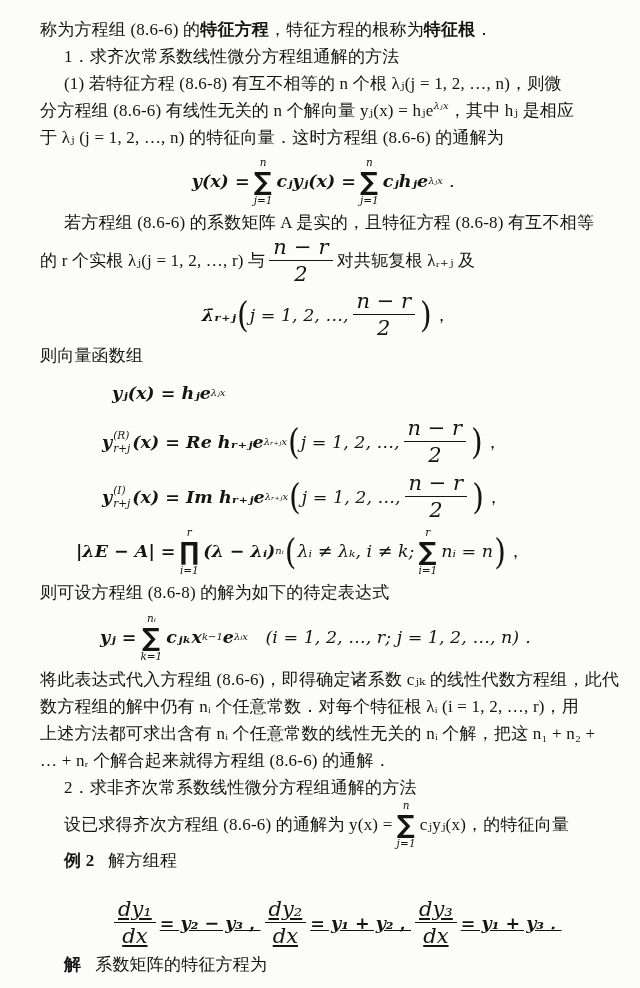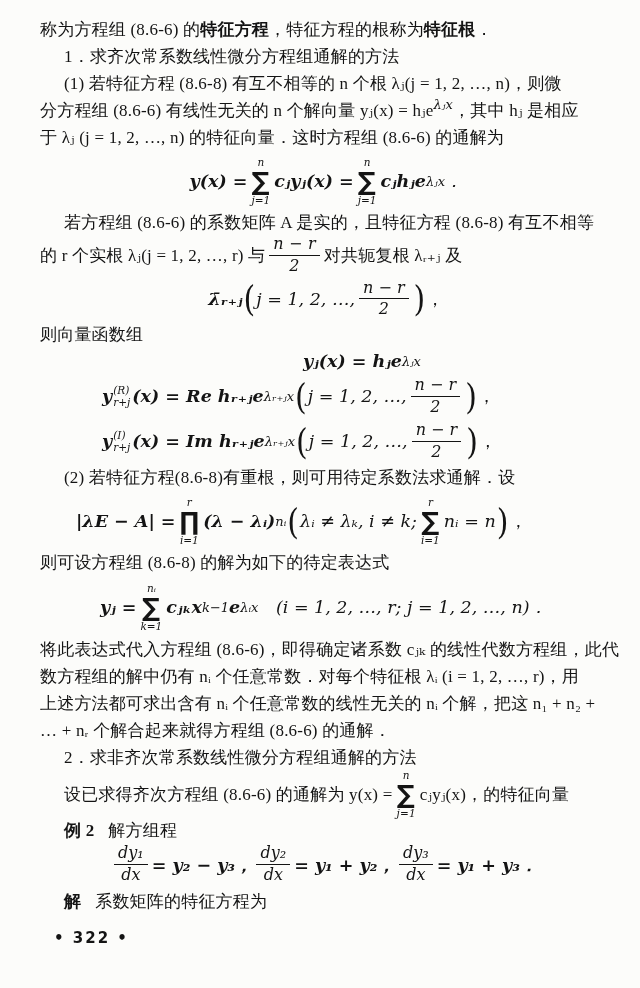--- a/index.html
+++ b/index.html
@@ -18,21 +18,21 @@
     font-size:17px;
     line-height:27px;
     white-space:nowrap;
     letter-spacing:0.2px;
   }
   .indent{padding-left:24px;}
   .b{font-weight:bold;}
   .m{font-family:"DejaVu Serif","Liberation Serif",serif;font-style:italic;}
   .mb{font-family:"DejaVu Serif","Liberation Serif",serif;font-style:italic;font-weight:bold;}
   .sup{
-    font-size:13px;
+    font-size:10px;
     font-style:italic;
     font-family:"DejaVu Serif",serif;
     vertical-align:super;
     line-height:1;
   }
   .formula{
     font-size:17.5px;
     display:flex;
     align-items:center;
     white-space:nowrap;
@@ -59,21 +59,21 @@
   }
   .frac{
     display:inline-flex;
     flex-direction:column;
     align-items:center;
     vertical-align:middle;
     line-height:1.05;
     margin:0 4px;
     font-style:italic;
     font-family:"DejaVu Serif",serif;
-    font-size:16px;
+    font-size:21px;
     justify-content:center;
   }
   .frac .num{border-bottom:1.6px solid #141414;padding:0 4px 2px;}
   .frac .den{padding-top:2px;}
   .inline-frac{display:inline-flex;vertical-align:middle;}
   .supsub{
     display:inline-flex;
     flex-direction:column;
     align-items:flex-start;
     line-height:1;
@@ -150,21 +150,21 @@
     <span class="frac">
         <span class="num">n − r</span>
         <span class="den">2</span>
       </span>
     <span class="bp">)</span>
     <span>，</span>
   </div>
 
   <div class="line">则向量函数组</div>
 
-  <div class="formula" style="padding-left:72px;margin:3px 0;justify-content:center;">
+  <div class="formula" style="padding-left:72px;margin:14px 0;">
     <span class="mb">yⱼ(x) = hⱼe</span>
       <sup class="sup">λⱼx</sup>
   </div>
 
   <div class="formula" style="padding-left:62px;margin:6px 0;">
     <span class="mb">y</span>
       <span class="supsub">
         <span>(R)</span>
         <span>r+j</span>
       </span>
@@ -191,21 +191,20 @@
     <span class="bp">(</span>
     <span class="m">j = 1, 2, …,</span>
     <span class="frac">
         <span class="num">n − r</span>
         <span class="den">2</span>
       </span>
     <span class="bp">)</span>
     <span>，</span>
   </div>
 
-  <div class="line indent">(2) 若特征方程(8.6-8)有重根，则可用待定系数法求通解．设</div>
 
   <div class="formula" style="padding-left:36px;margin:6px 0 4px;">
     <span class="mb">|λE − A| =</span>
     <span class="bigop">
         <span class="top">r</span>
         <span class="sym">∏</span>
         <span class="bot">i=1</span>
       </span>
     <span class="mb">(λ − λᵢ)</span>
       <sup class="sup">nᵢ</sup>
@@ -249,21 +248,21 @@
     <span class="bigop">
         <span class="top">n</span>
         <span class="sym">∑</span>
         <span class="bot">j=1</span>
       </span>
     <span>cⱼyⱼ(x)，的特征向量</span>
   </div>
 
   <div class="line indent"><span class="b">例 2</span><span style="display:inline-block;width:14px;"></span><span>解方组程</span></div>
 
-  <div class="formula" style="padding-left:70px;margin:1px 0 4px;">
+  <div class="formula" style="padding-left:70px;margin:24px 0 4px;text-decoration:underline;">
     <span class="frac">
         <span class="num">dy₁</span>
         <span class="den">dx</span>
       </span>
     <span class="mb">= y₂ − y₃，</span>
     <span class="frac">
         <span class="num">dy₂</span>
         <span class="den">dx</span>
       </span>
     <span class="mb">= y₁ + y₂，</span>

